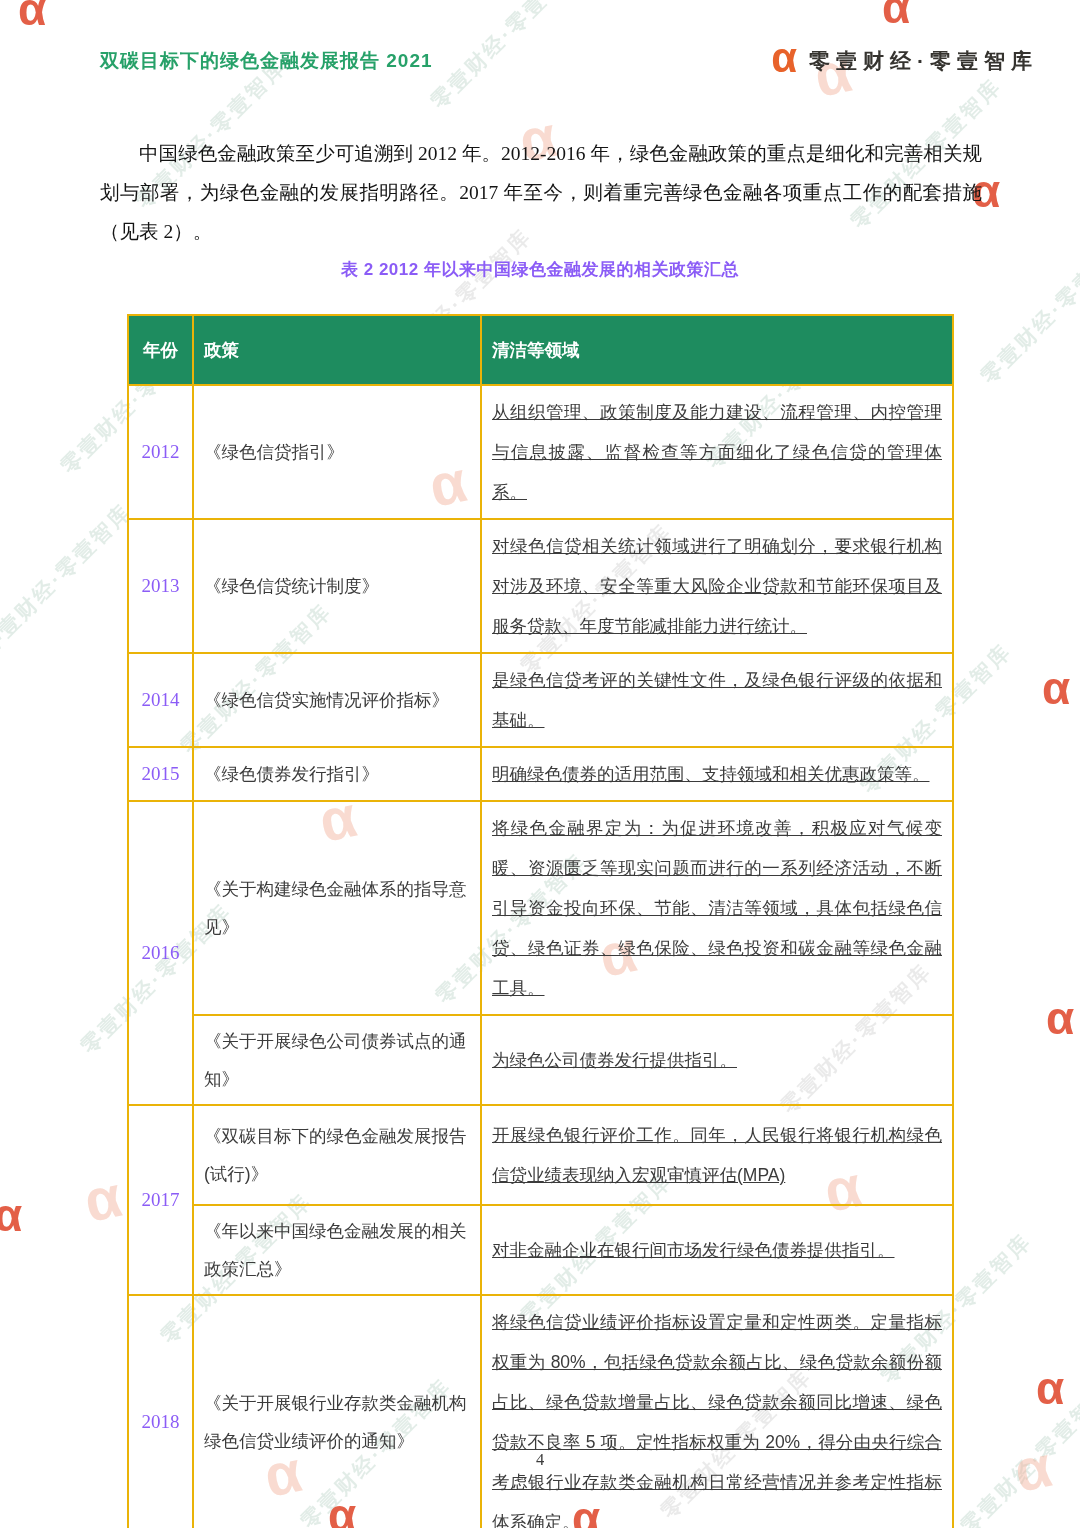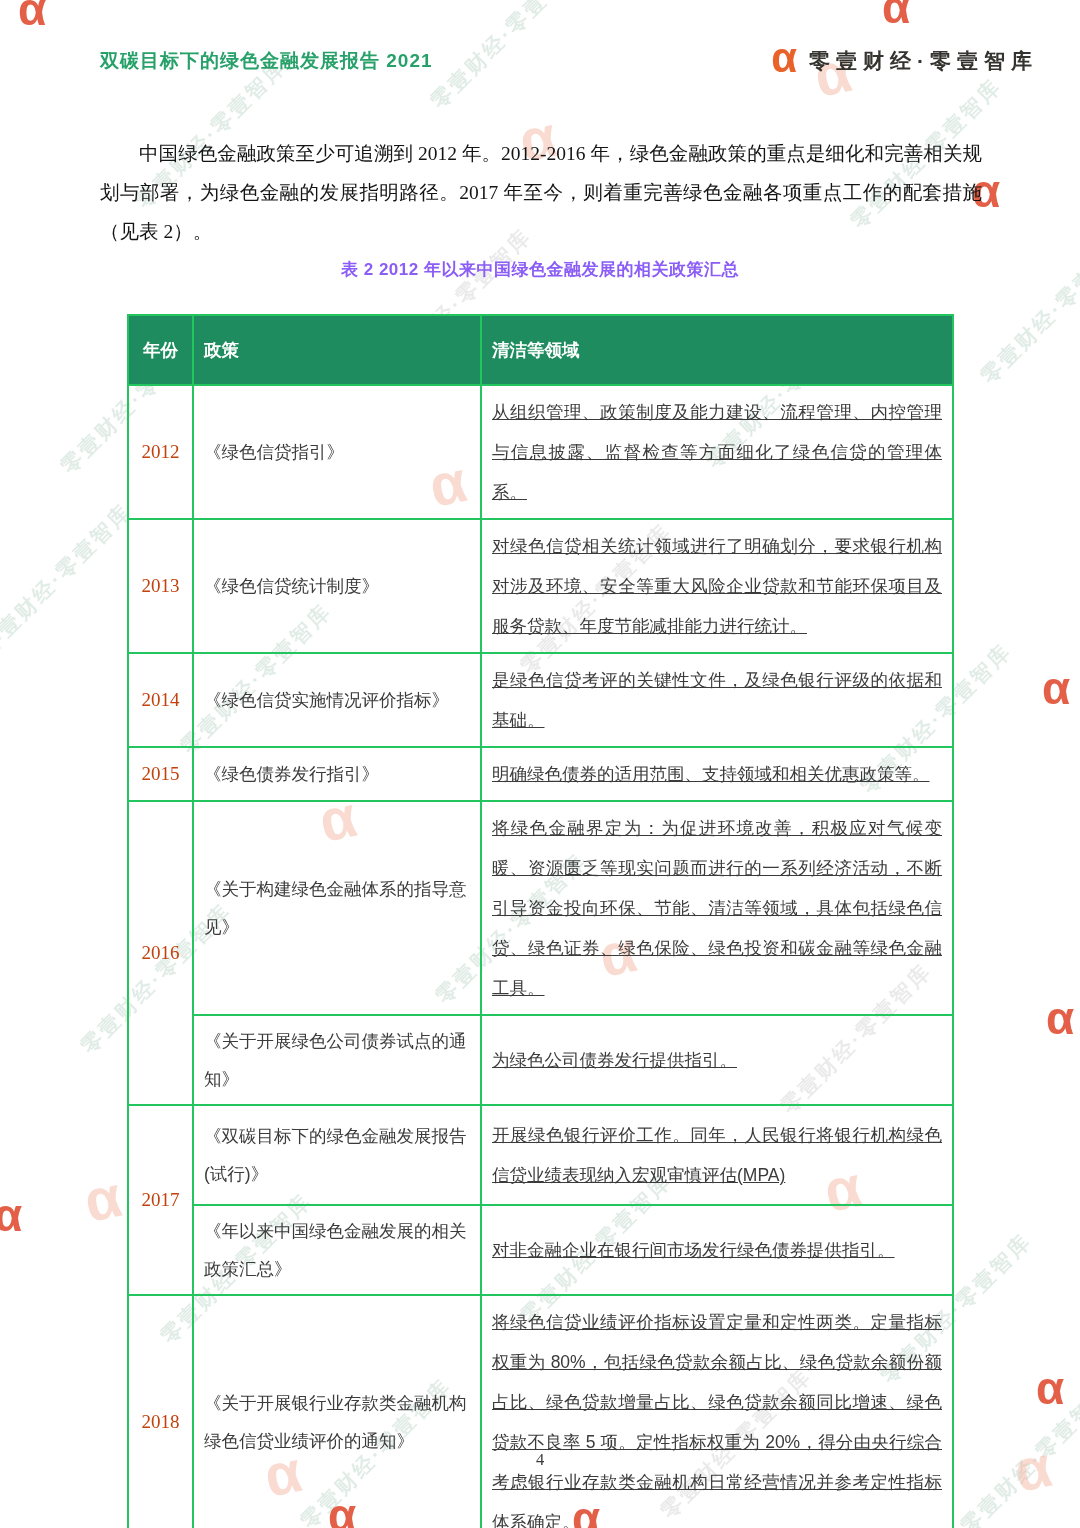--- a/index.html
+++ b/index.html
@@ -58,31 +58,31 @@
   .policy-table{
     position:absolute;top:314px;left:127px;width:825px;
     border-collapse:collapse;table-layout:fixed;
     color:#3b3b3b;font-size:17.5px;z-index:2;
     background:transparent;
   }
   .policy-table col.c-year{width:65px;}
   .policy-table col.c-policy{width:288px;}
   .policy-table col.c-content{width:472px;}
   .policy-table th,.policy-table td{
-    border:2px solid #22c55e;
+    border:2px solid #eab308;
     padding:6px 10px;
     vertical-align:middle;
     background:transparent;
   }
   .policy-table thead th{
     background:#1e8c5f;color:#ffffff;
     font-weight:bold;text-align:left;height:56px;
   }
   .policy-table thead th.h-year{text-align:center;padding:6px 4px;}
-  td.year-cell{text-align:center;font-family:"Liberation Serif",serif;font-size:19px;color:#c2410c;}
+  td.year-cell{text-align:center;font-family:"Liberation Serif",serif;font-size:19px;color:#8b5cf6;}
   td.policy-cell{line-height:38px;}
   td.content-cell{line-height:40px;text-align:justify;text-decoration:underline;}
   
   .page-number{
     position:absolute;top:1450px;left:0;width:100%;
     text-align:center;font-size:16.5px;color:#3c3c3c;z-index:2;
     font-family:"Liberation Serif",serif;
   }
 </style>
 </head>

